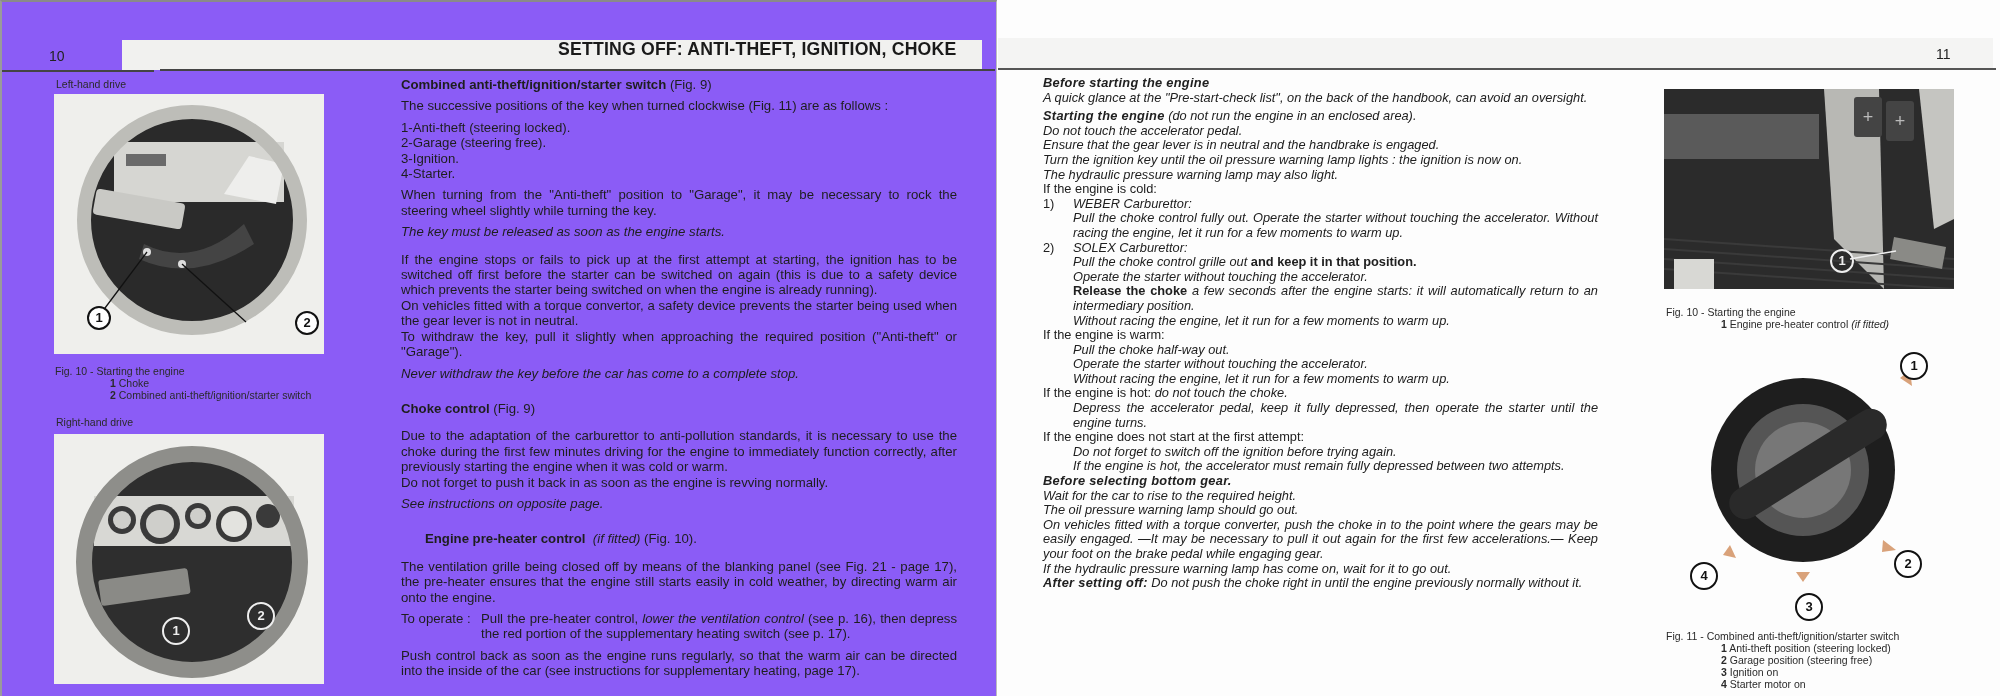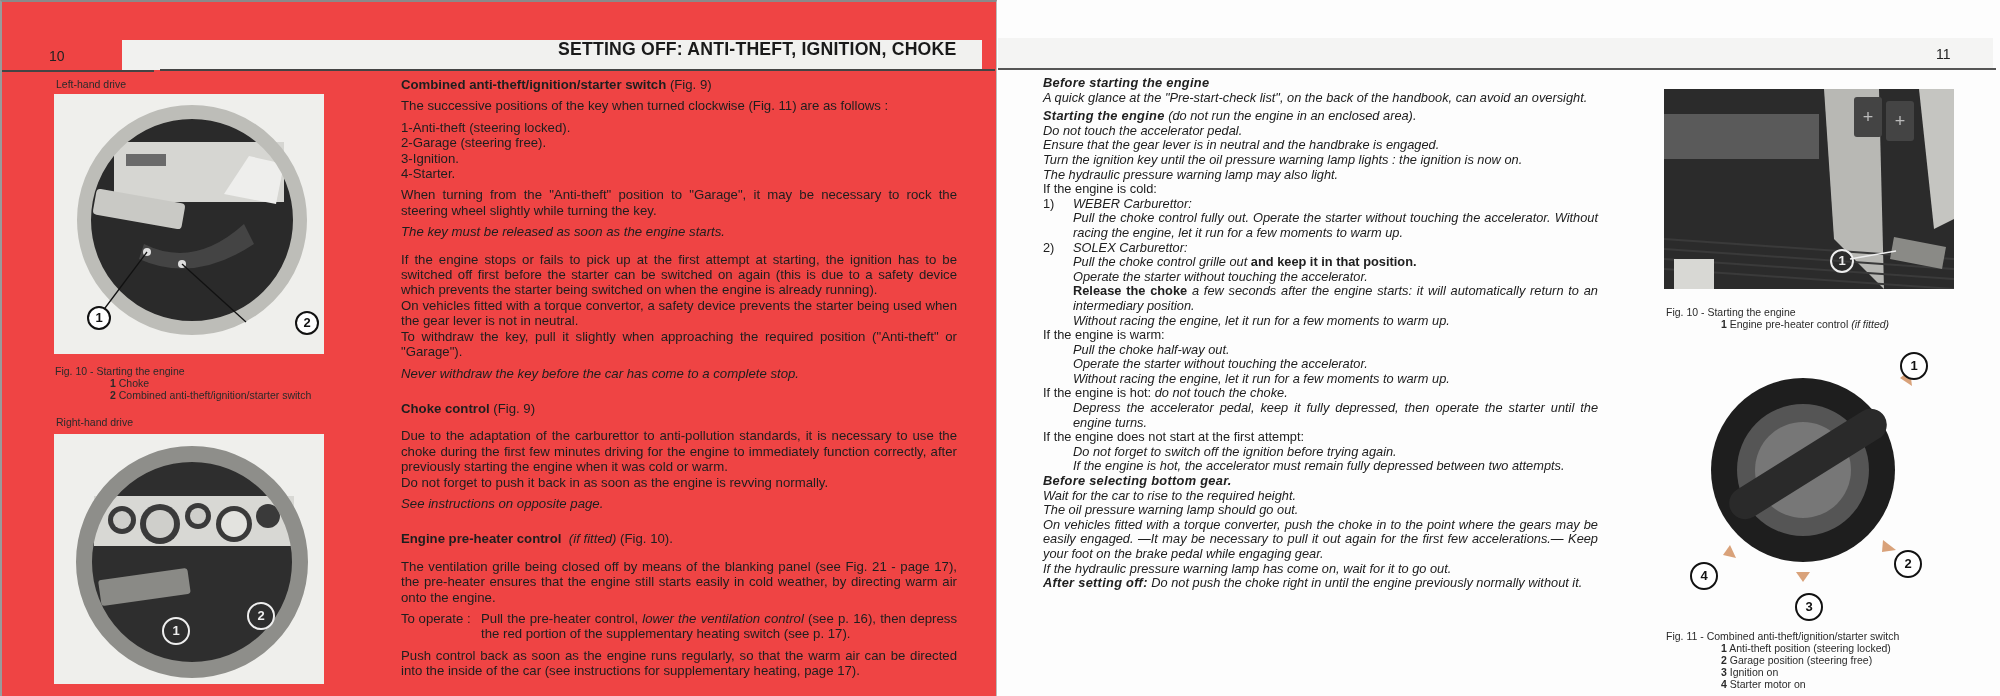--- a/index.html
+++ b/index.html
@@ -4,21 +4,21 @@
 <style>
   html, body { margin: 0; padding: 0; }
   body {
     width: 2000px; height: 696px; overflow: hidden; position: relative;
     background: #ffffff;
     font-family: "Liberation Sans", sans-serif;
     color: #1a1a1a;
   }
   .page {
     position: absolute; top: 0; height: 696px; overflow: hidden;
-    background: #ef4444;
+    background: #8b5cf6;
   }
   #page-left { left: 0; width: 997px; border-top: 2px solid #8a8a8a; border-right: 1px solid #bdbdbd; border-left: 2px solid #9a9a9a; box-sizing: border-box; }
   #page-right { left: 998px; width: 1076px; background: #fdfdfd; }
   .tint { position: absolute; background: #f1f1ef; }
   .rule { position: absolute; height: 2px; background: #444; }
 
   .pnum { position: absolute; font-size: 14px; color: #222; }
   .running-head {
     position: absolute; top: 36px; right: 40px;
     font-family: "Liberation Sans", sans-serif; font-weight: bold;
@@ -117,21 +117,21 @@
     <p class="gap10">If the engine stops or fails to pick up at the first attempt at starting, the ignition has to be switched off first before the starter can be switched on again (this is due to a safety device which prevents the starter being switched on when the engine is already running).</p>
     <p>On vehicles fitted with a torque convertor, a safety device prevents the starter being used when the gear lever is not in neutral.</p>
     <p>To withdraw the key, pull it slightly when approaching the required position ("Anti-theft" or "Garage").</p>
     <p class="gap6 it">Never withdraw the key before the car has come to a complete stop.</p>
 
     <p class="gap18" style="margin-top:24px;"><span class="h">Choke control</span><span> (Fig. 9)</span></p>
     <p class="gap10">Due to the adaptation of the carburettor to anti-pollution standards, it is necessary to use the choke during the first few minutes driving for the engine to immediately function correctly, after previously starting the engine when it was cold or warm.</p>
     <p>Do not forget to push it back in as soon as the engine is revving normally.</p>
     <p class="gap6 it">See instructions on opposite page.</p>
 
-    <p class="gap18" style="margin-top:22px;"><span class="h">Engine pre-heater control</span>&nbsp; <span class="it">(if fitted)</span><span> (Fig. 10).</span></p>
+    <p class="gap18" style="margin-top:22px;margin-left:24px;"><span class="h">Engine pre-heater control</span>&nbsp; <span class="it">(if fitted)</span><span> (Fig. 10).</span></p>
     <p class="gap10">The ventilation grille being closed off by means of the blanking panel (see Fig. 21 - page 17), the pre-heater ensures that the engine still starts easily in cold weather, by directing warm air onto the engine.</p>
     <div class="hang gap6" style="margin-top:6px;">
       <span class="lbl">To operate :</span>
       <span><span>Pull the pre-heater control, </span><span class="it">lower the ventilation control</span><span> (see p. 16), then depress the red portion of the supplementary heating switch (see p. 17).</span></span>
     </div>
     <p class="gap6">Push control back as soon as the engine runs regularly, so that the warm air can be directed into the inside of the car (see instructions for supplementary heating, page 17).</p>
   </div>
 </div>
 
 <div class="page" id="page-right">

